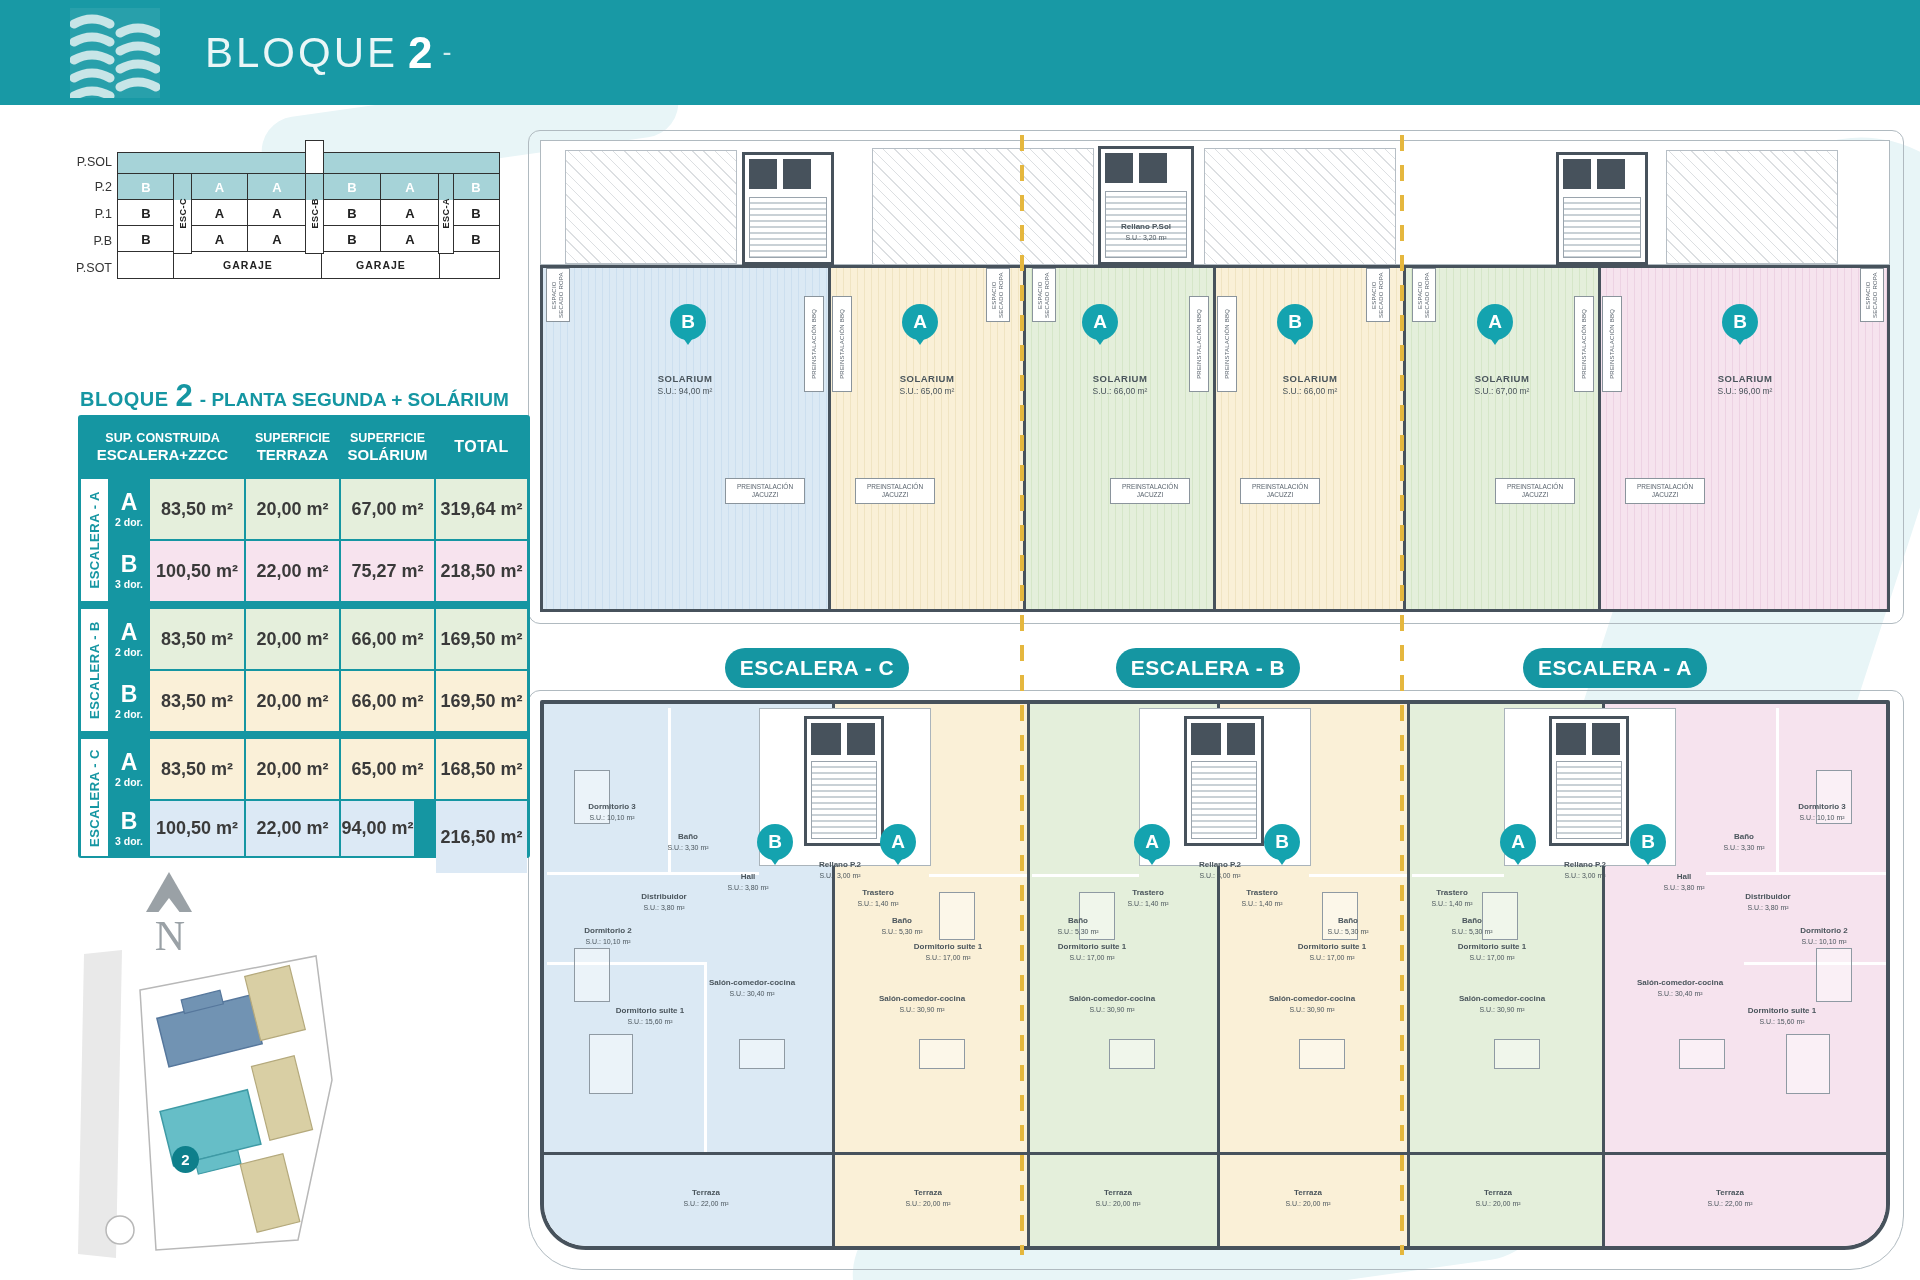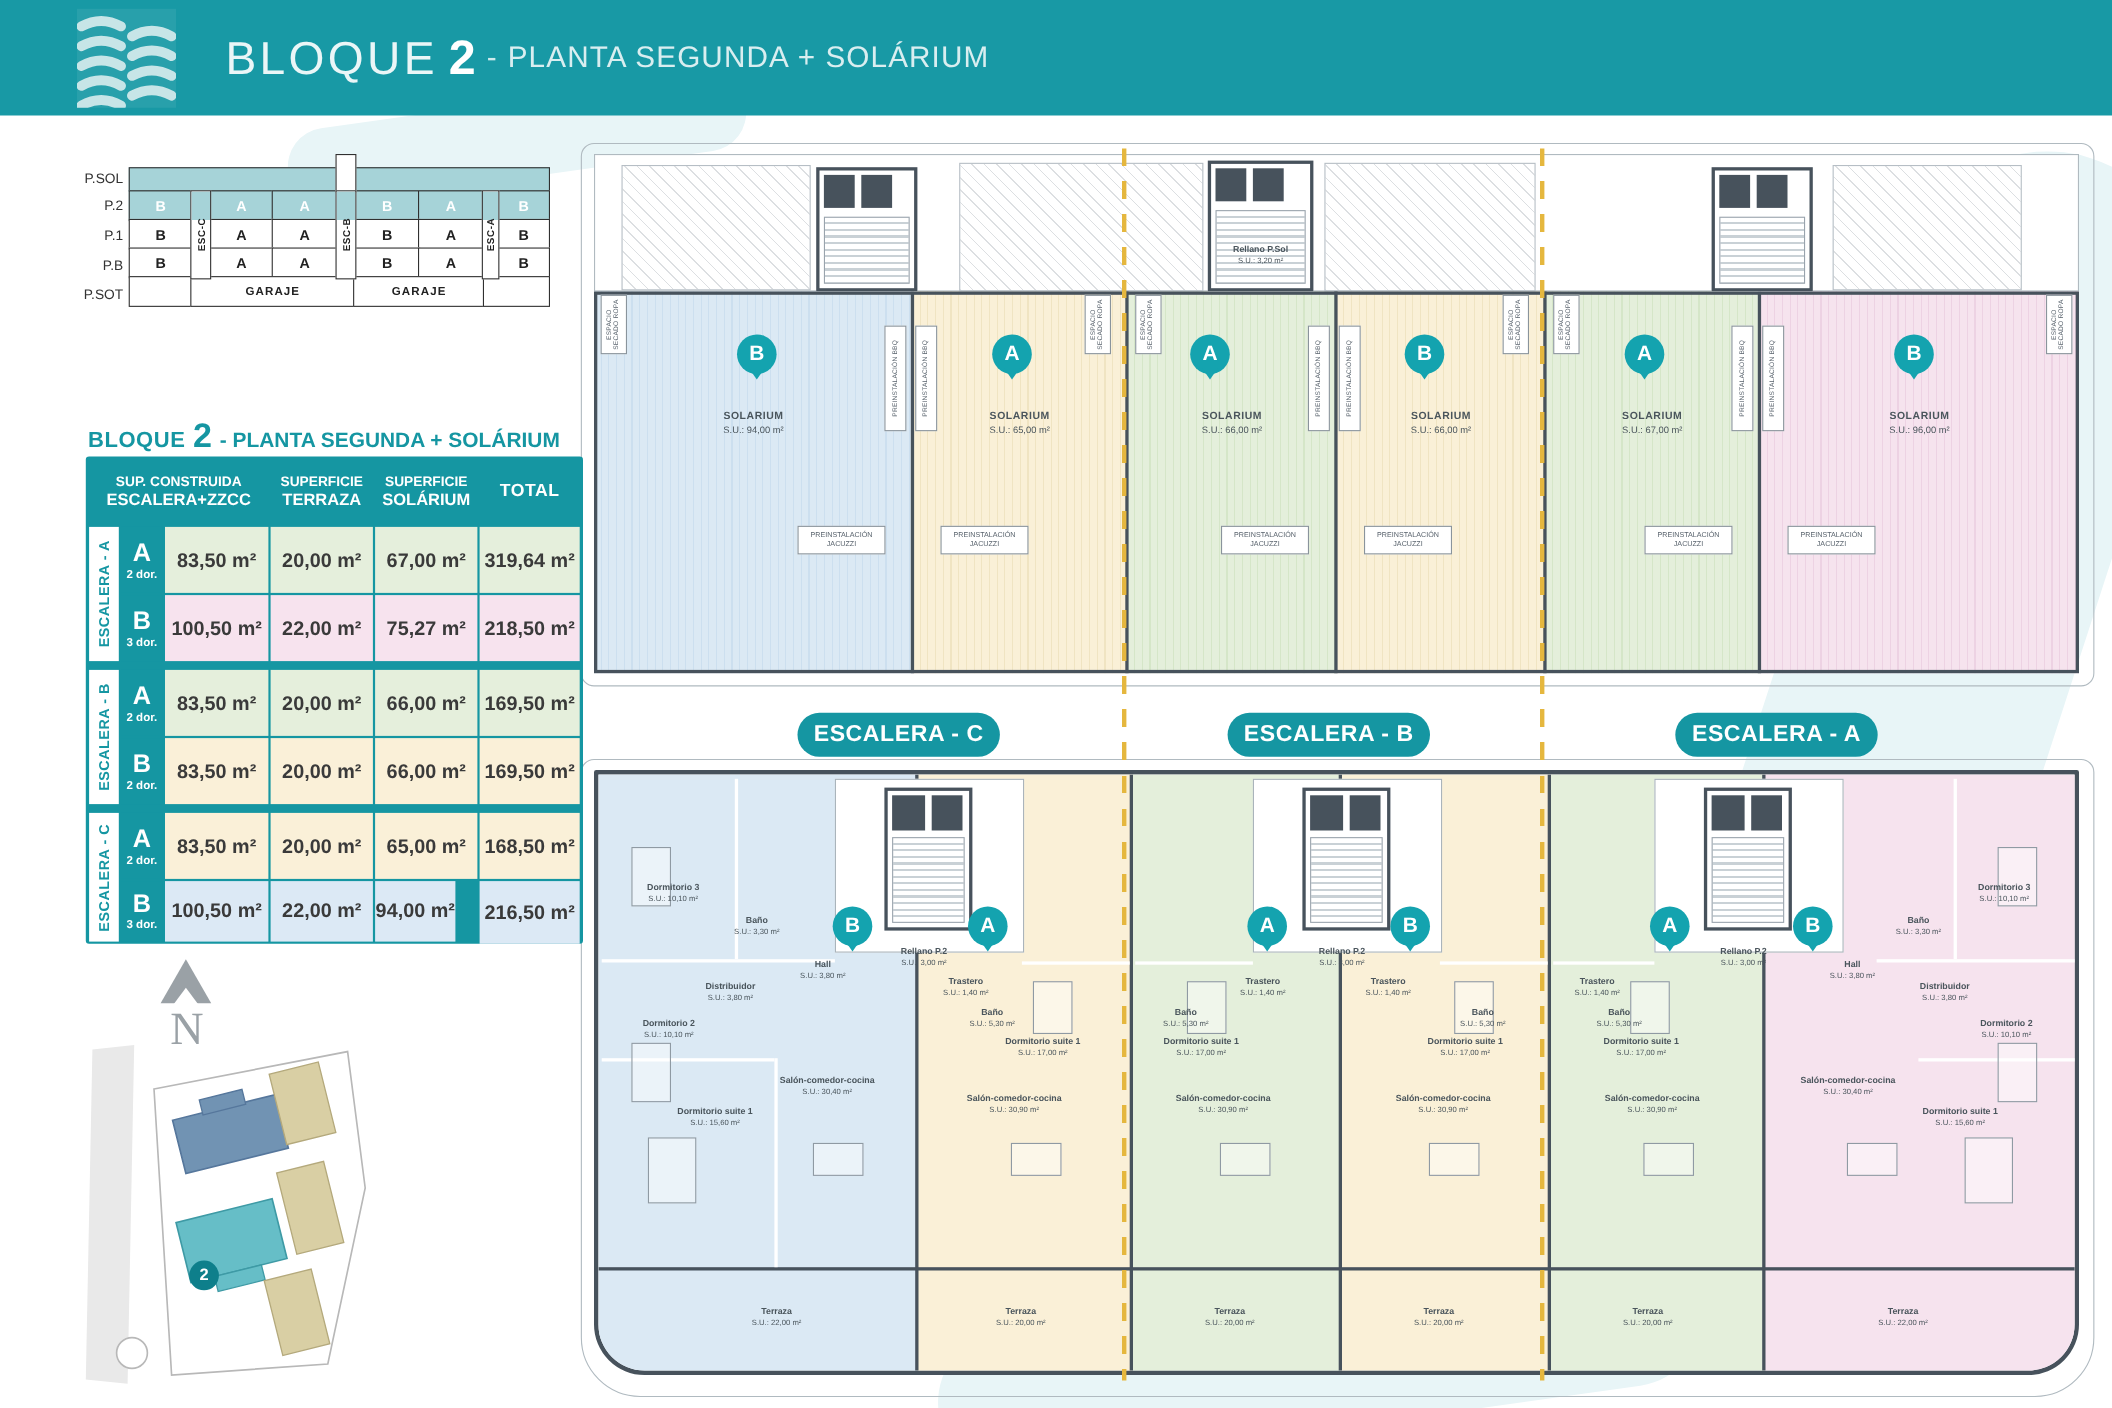--- a/index.html
+++ b/index.html
@@ -105,21 +105,20 @@
             <path d="M50,43 Q68,33 86,43"></path>
             <path d="M50,61 Q68,51 86,61"></path>
             <path d="M50,79 Q68,69 86,79"></path>
         </g>
       </svg>
     </div>
     <div class="hdr-title">
       <span class="ht1">BLOQUE</span>
       <span class="ht2">2</span>
       <span class="ht3">-</span>
-      <span class="ht4">PLANTA SEGUNDA + SOLÁRIUM</span>
     </div>
   </div>
 
   <div class="rowlab" style="left:64px;top:155px;">P.SOL</div>
   <div class="rowlab" style="left:64px;top:180px;">P.2</div>
   <div class="rowlab" style="left:64px;top:207px;">P.1</div>
   <div class="rowlab" style="left:64px;top:234px;">P.B</div>
   <div class="rowlab" style="left:64px;top:261px;">P.SOT</div>
 
   <div class="sc band" style="left:117px;top:152px;width:383px;height:22px;"></div>
@@ -242,21 +241,21 @@
     <div class="atc atv bg-c" style="left:263px;top:324px;width:93px;height:60px;">65,00 m²</div>
     <div class="atc atv bg-c" style="left:358px;top:324px;width:91px;height:60px;">168,50 m²</div>
 
     <div class="atc atb" style="left:32px;top:386px;width:38px;height:55px;">
         <span class="bl">B</span>
         <span class="bd">3 dor.</span>
       </div>
     <div class="atc atv bg-b" style="left:72px;top:386px;width:94px;height:55px;">100,50 m²</div>
     <div class="atc atv bg-b" style="left:168px;top:386px;width:93px;height:55px;">22,00 m²</div>
     <div class="atc atv bg-b" style="left:263px;top:386px;width:73px;height:55px;">94,00 m²</div>
-    <div class="atc atv bg-b" style="left:358px;top:386px;width:91px;height:57px;">216,50 m²</div>
+    <div class="atc atv bg-b" style="left:358px;top:386px;width:91px;height:72px;">216,50 m²</div>
   </div>
 
   <div class="cmp-a1" style="left:146px;top:872px;"></div>
   <div class="cmp-a2" style="left:157px;top:898px;"></div>
   <div class="north" style="left:147px;top:912px;">N</div>
 
   <svg class="abs" style="left:70px;top:948px;z-index:1;" width="270" height="312" viewBox="0 0 270 312">
     <polygon points="14,6 52,2 46,310 8,306" fill="#e9e9e9"></polygon>
     <polygon points="70,42 246,8 262,132 228,292 86,302" fill="#ffffff" stroke="#b8b8b8" stroke-width="1.5"></polygon>
     <g transform="rotate(-14 140 85)">

